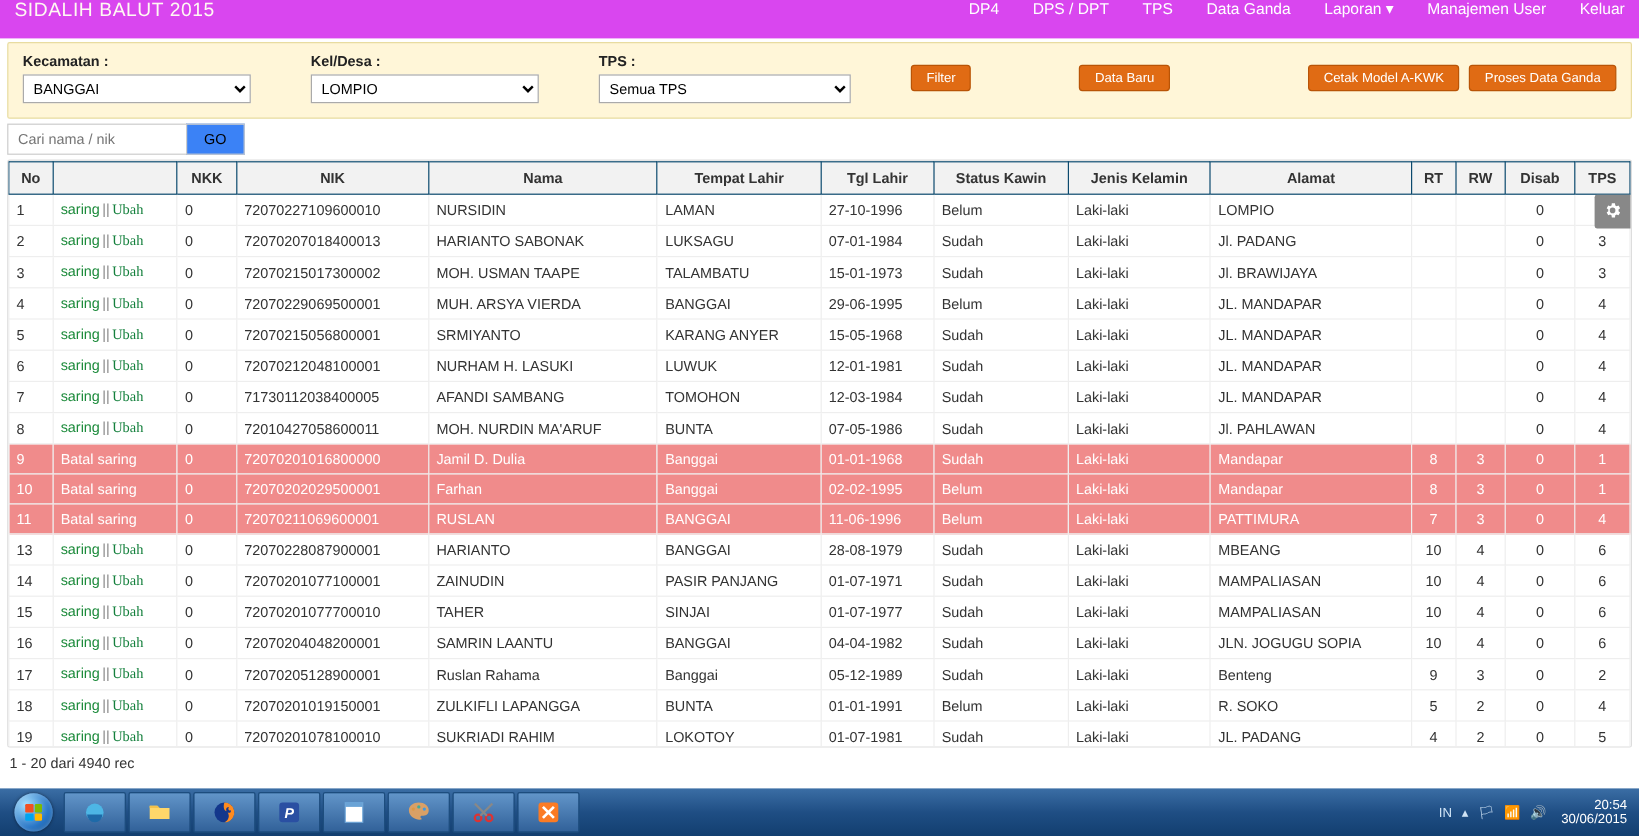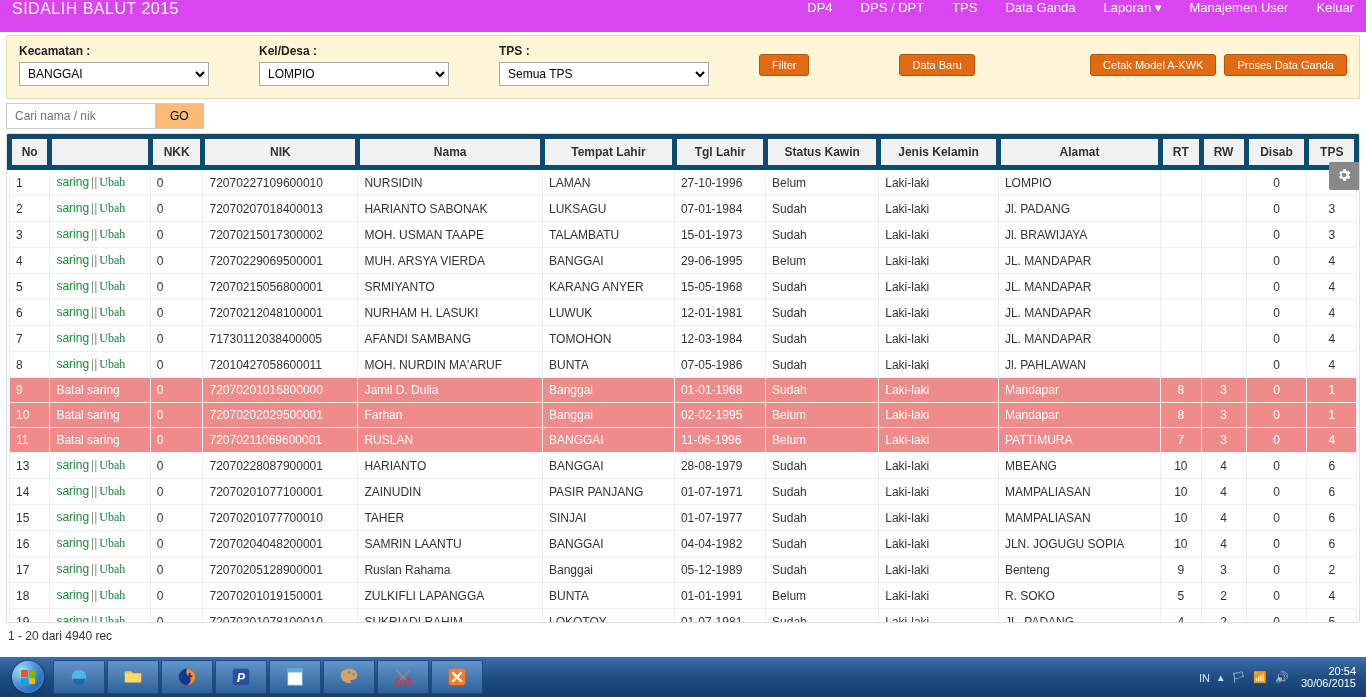--- a/index.html
+++ b/index.html
@@ -8,24 +8,24 @@
   .brand { font-size: 16px; font-weight: 400; letter-spacing: 0.5px; color: #fff9f2; }
   .topnav { margin-left: auto; display: flex; gap: 28px; font-size: 13px; }
   .topnav a { color: #fff; text-decoration: none; cursor: pointer; }
   .filterbar { background: #fff6d8; border: 1px solid #e8dca0; margin: 3px 6px; padding: 8px 12px 12px; border-radius: 2px; display: flex; gap: 50px; align-items: center; }
   .fgroup label { display:block; font-size:12px; color:#222; margin-bottom:4px; font-weight:600;}
   .fgroup select { height: 24px; font-size:12px; padding:2px 4px; border:1px solid #aaa; background:#fff;}
   .btn-orange { background:#e06b14; color:#fff; border:1px solid #b95406; border-radius:3px; padding:4px 12px; font-size:11px; cursor:pointer; }
   .actions-right { margin-left:auto; display:flex; gap:8px;}
   .searchbar { margin:4px 6px; display:flex; align-items:center;}
   .searchbar input { height:26px; border:1px solid #ccc; padding:0 8px; font-size:12px; width:150px; color:#6d28d9;}
-  .searchbar button { height:26px; border:1px solid #ccc; background:#fdba74; padding:0 14px; font-size:12px; margin-left:-1px; cursor:pointer;}
+  .searchbar button { height:26px; border:1px solid #ccc; background:#3b82f6; padding:0 14px; font-size:12px; margin-left:-1px; cursor:pointer;}
   .tablewrap { margin:0 6px; border:1px solid #ddd; border-radius:2px; overflow:auto; height:490px; position:relative;}
   table { border-collapse: collapse; width: 100%; font-size:12px;}
-  thead th { background:#f2f2f2; border:5px solid #0c4a6e; padding:6px 6px; text-align:center; font-weight:700; white-space:nowrap;}
+  thead th { background:#f2f2f2; border:1px solid #0c4a6e; padding:6px 6px; text-align:center; font-weight:700; white-space:nowrap;}
   tbody td { border:1px solid #eee; padding:5px 6px; white-space:nowrap;}
   tbody tr.hl { background:#f08b8b; color:#fff;}
   tbody tr.hl a { color:#fff;}
   a.link { color:#1b8a3a; text-decoration:none; cursor:pointer;}
   a.link2 { color:#15803d; text-decoration:none; cursor:pointer;font-family:Liberation Serif, serif;}
   .sep { color:#888; margin:0 2px;}
   .counter { margin:6px 8px; font-size:12px; color:#333;}
   .gearbtn { position:absolute; right:0; top:28px; width:30px; height:28px; background:#888; color:#fff; display:flex; align-items:center; justify-content:center; border-radius:2px 0 0 2px; cursor:pointer;}
   .gearbtn svg{ width:16px; height:16px; fill:#fff;}
   

